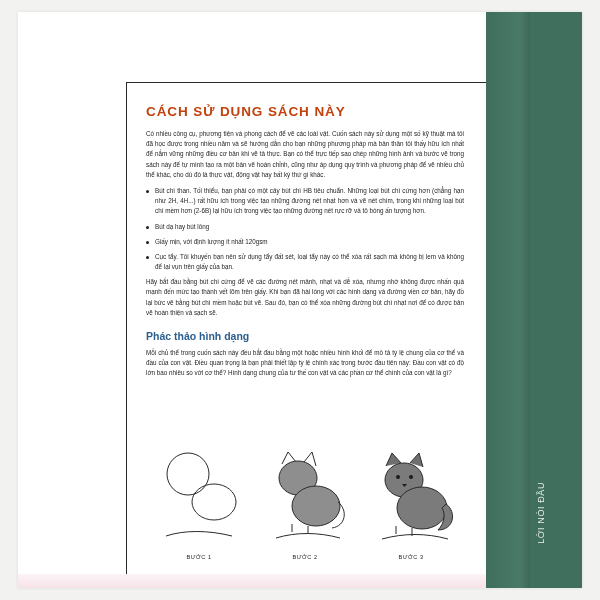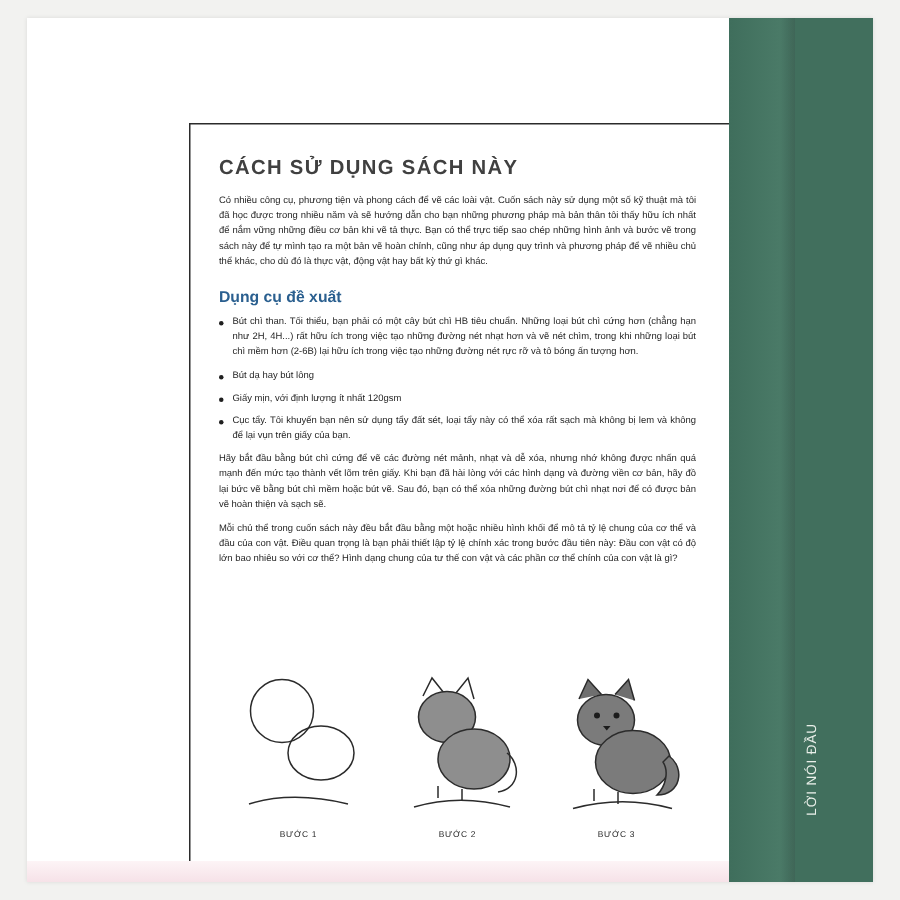--- a/index.html
+++ b/index.html
@@ -115,21 +115,21 @@
     left: 128px;
     top: 92px;
     width: 318px;
     color: #1c1c1c;
   }
   h1.doc-title {
     font-size: 13.5px;
     font-weight: bold;
     letter-spacing: 0.9px;
     margin: 0 0 10px 0;
-    color: #404040;
+    color: #c2410c;
   }
   h2.sec-head {
     font-size: 10.5px;
     font-weight: bold;
     color: #2a5f8f;
     margin: 12px 0 6px 0;
   }
   p.para {
     font-size: 6.3px;
     line-height: 1.62;
@@ -201,30 +201,30 @@
 
     <div class="content-area">
 
       <div class="top-rule"></div>
       <div class="left-rule"></div>
 
       <div class="text-block">
         <h1 class="doc-title">CÁCH SỬ DỤNG SÁCH NÀY</h1>
         <p class="para">Có nhiều công cụ, phương tiện và phong cách để vẽ các loài vật. Cuốn sách này sử dụng một số kỹ thuật mà tôi đã học được trong nhiều năm và sẽ hướng dẫn cho bạn những phương pháp mà bản thân tôi thấy hữu ích nhất để nắm vững những điều cơ bản khi vẽ tả thực. Bạn có thể trực tiếp sao chép những hình ảnh và bước vẽ trong sách này để tự mình tạo ra một bản vẽ hoàn chỉnh, cũng như áp dụng quy trình và phương pháp để vẽ nhiều chủ thể khác, cho dù đó là thực vật, động vật hay bất kỳ thứ gì khác.</p>
 
-        <h2 class="sec-head">Dụng cụ đề xuất</h2>
         <ul class="bullets">
           <li>Bút chì than. Tối thiểu, bạn phải có một cây bút chì HB tiêu chuẩn. Những loại bút chì cứng hơn (chẳng hạn như 2H, 4H...) rất hữu ích trong việc tạo những đường nét nhạt hơn và vẽ nét chìm, trong khi những loại bút chì mềm hơn (2-6B) lại hữu ích trong việc tạo những đường nét rực rỡ và tô bóng ấn tượng hơn.</li>
           <li>Bút dạ hay bút lông</li>
           <li>Giấy mịn, với định lượng ít nhất 120gsm</li>
           <li>Cục tẩy. Tôi khuyến bạn nên sử dụng tẩy đất sét, loại tẩy này có thể xóa rất sạch mà không bị lem và không để lại vụn trên giấy của bạn.</li>
         </ul>
 
         <p class="para">Hãy bắt đầu bằng bút chì cứng để vẽ các đường nét mảnh, nhạt và dễ xóa, nhưng nhớ không được nhấn quá mạnh đến mức tạo thành vết lõm trên giấy. Khi bạn đã hài lòng với các hình dạng và đường viền cơ bản, hãy đồ lại bức vẽ bằng bút chì mềm hoặc bút vẽ. Sau đó, bạn có thể xóa những đường bút chì nhạt nơi để có được bản vẽ hoàn thiện và sạch sẽ.</p>
 
+        <h2 class="sec-head">Phác thảo hình dạng</h2>
         <p class="para">Mỗi chủ thể trong cuốn sách này đều bắt đầu bằng một hoặc nhiều hình khối để mô tả tỷ lệ chung của cơ thể và đầu của con vật. Điều quan trọng là bạn phải thiết lập tỷ lệ chính xác trong bước đầu tiên này: Đầu con vật có độ lớn bao nhiêu so với cơ thể? Hình dạng chung của tư thế con vật và các phần cơ thể chính của con vật là gì?</p>
       </div>
 
       <div class="figures">
 
         <div class="fig" style="left:0px; top:0px;">
           <svg width="106" height="112" viewBox="0 0 106 112">
             <circle cx="42" cy="34" r="21" fill="none" stroke="#2b2b2b" stroke-width="1"></circle>
             <ellipse cx="68" cy="62" rx="22" ry="18" fill="none" stroke="#2b2b2b" stroke-width="1"></ellipse>
             <path d="M20 96 C 38 90, 62 90, 86 96" fill="none" stroke="#2b2b2b" stroke-width="1"></path>

